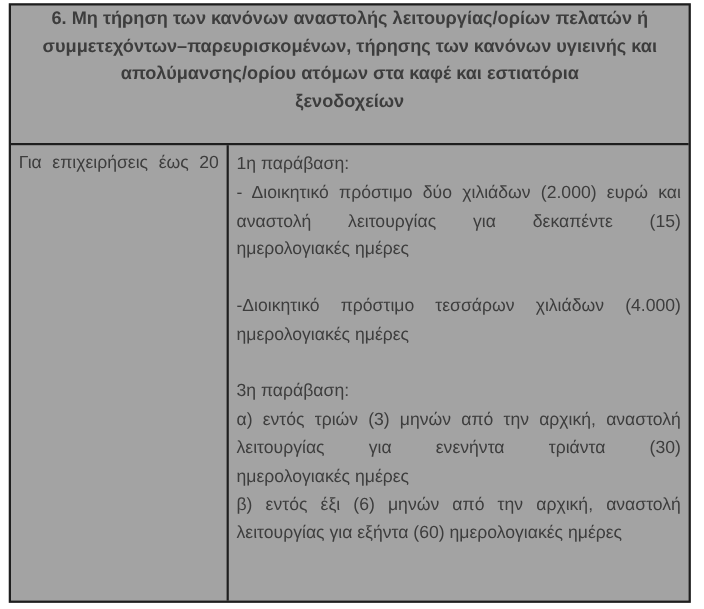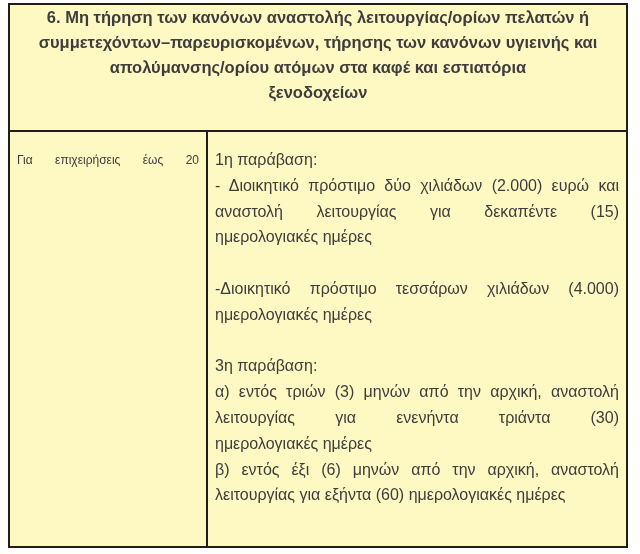--- a/index.html
+++ b/index.html
@@ -16,21 +16,21 @@
     overflow: hidden;
   }
   .doc-table {
     position: absolute;
     left: 8px;
     top: 3px;
     width: 620px;
     height: 545px;
     box-sizing: border-box;
     border: 2px solid #1e1e1e;
-    background: #fef9c3;
+    background: #a3a3a3;
   }
   .hdr-cell {
     box-sizing: border-box;
     height: 127px;
     border-bottom: 2px solid #1e1e1e;
     text-align: center;
     font-weight: bold;
     font-size: 16.5px;
     padding: 0 8px;
   }
@@ -39,27 +39,27 @@
     line-height: 25px;
   }
   .body-row {
     display: flex;
     height: 414px;
   }
   .left-cell {
     box-sizing: border-box;
     width: 198px;
     border-right: 2px solid #1e1e1e;
-    padding: 16px 7px 0 7px;
-    font-size: 12px;
+    padding: 4px 7px 0 7px;
+    font-size: 16px;
   }
   .right-cell {
     box-sizing: border-box;
     flex: 1;
-    padding: 15px 7px;
+    padding: 5px 7px;
     font-size: 16px;
     overflow: hidden;
   }
   .ln {
     height: 25.8px;
     line-height: 25.8px;
   }
   .jf {
     text-align: justify;
     text-align-last: justify;

